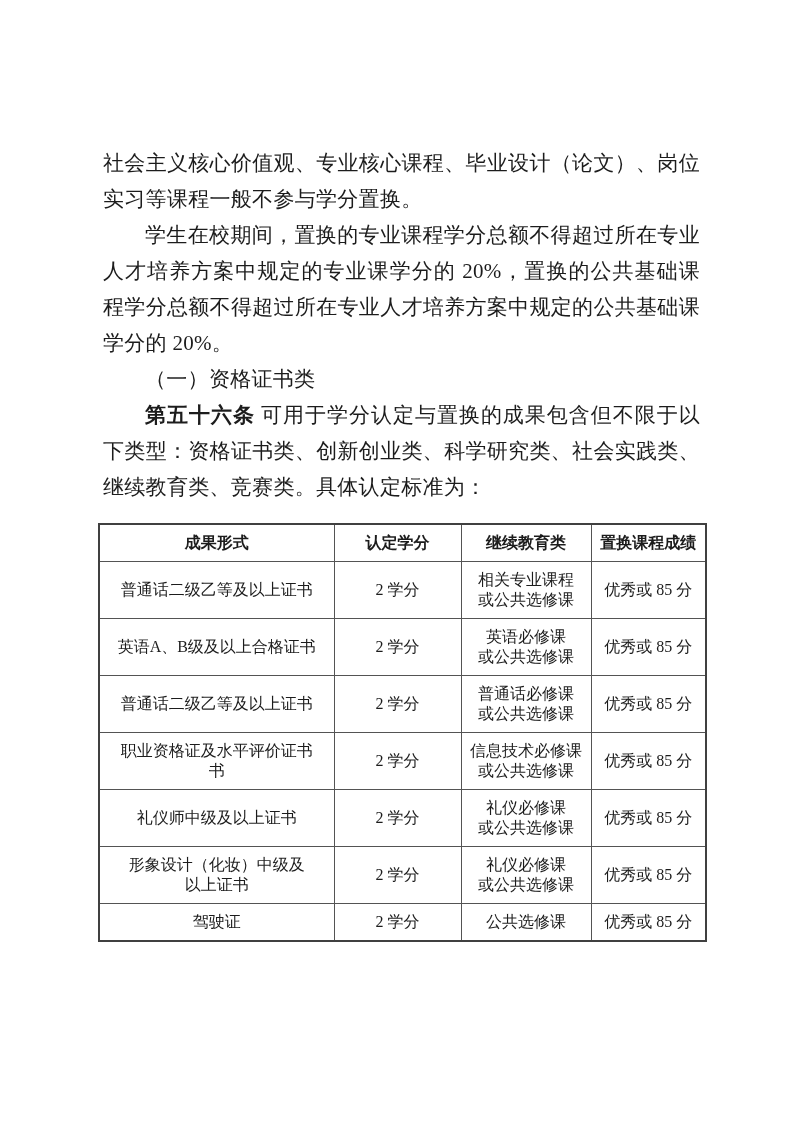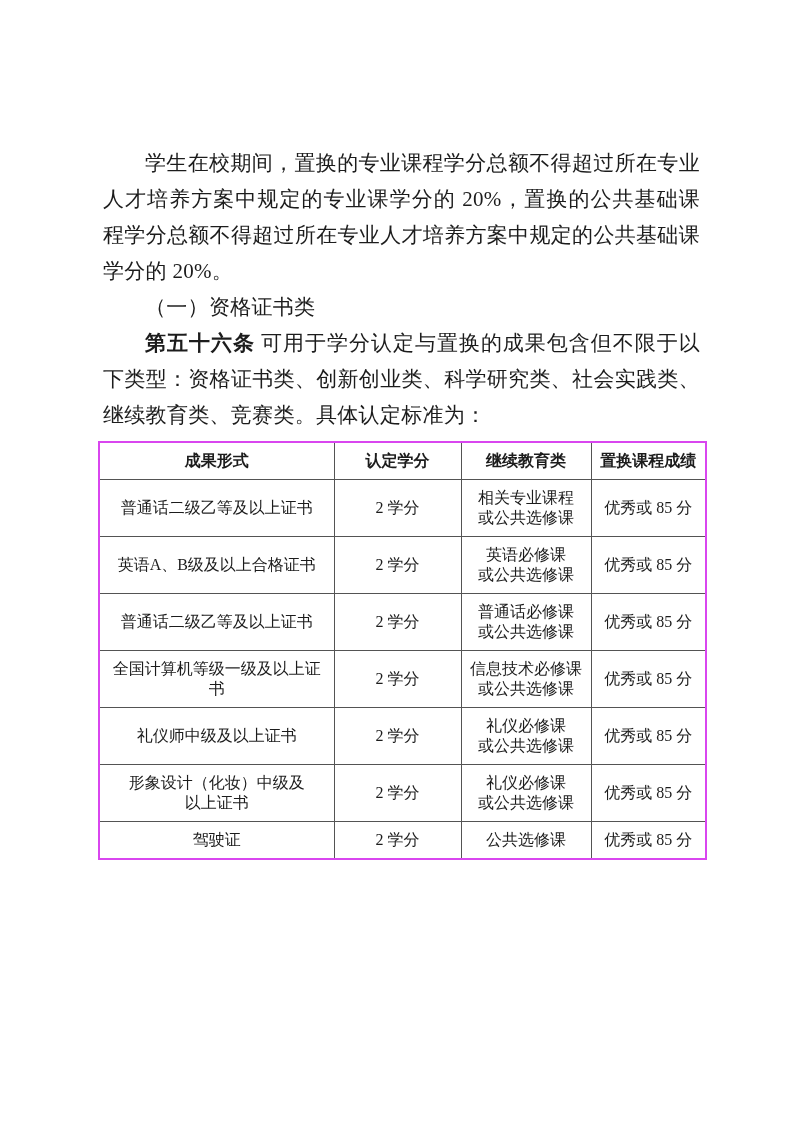--- a/index.html
+++ b/index.html
@@ -38,25 +38,25 @@
     text-align: justify;
     text-justify: inter-ideograph;
   }
   .para.indent {
     text-indent: 2em;
   }
   .para b {
     font-weight: bold;
   }
   table.credit-table {
-    margin-top: 8px;
+    margin-top: 18px;
     width: 607px;
     table-layout: fixed;
     border-collapse: collapse;
-    border: 2px solid #d946ef;
+    border: 2px solid #404040;
   }
   table.credit-table th,
   table.credit-table td {
     border: 1px solid #545454;
     font-size: 16px;
     line-height: 20px;
     text-align: center;
     vertical-align: middle;
     padding: 8px 6px;
     white-space: pre-line;
@@ -70,20 +70,21 @@
   .col-2 { width: 127px; }
   .col-3 { width: 130px; }
   .col-4 { width: 115px; }
 </style>
 </head>
 <body>
 
 <div class="page">
   <div class="content">
     <div class="paragraphs">
+        <p class="para">社会主义核心价值观、专业核心课程、毕业设计（论文）、岗位实习等课程一般不参与学分置换。</p>
         <p class="para indent">学生在校期间，置换的专业课程学分总额不得超过所在专业人才培养方案中规定的专业课学分的 20%，置换的公共基础课程学分总额不得超过所在专业人才培养方案中规定的公共基础课学分的 20%。</p>
         <p class="para indent">（一）资格证书类</p>
         <p class="para indent"><b>第五十六条</b> 可用于学分认定与置换的成果包含但不限于以下类型：资格证书类、创新创业类、科学研究类、社会实践类、继续教育类、竞赛类。具体认定标准为：</p>
       </div>
     <table class="credit-table">
       <colgroup>
         <col class="col-1">
         <col class="col-2">
         <col class="col-3">
         <col class="col-4">
@@ -112,21 +113,21 @@
             <td>优秀或 85 分</td>
           </tr>
           <tr>
             <td>普通话二级乙等及以上证书</td>
             <td>2 学分</td>
             <td>普通话必修课
 或公共选修课</td>
             <td>优秀或 85 分</td>
           </tr>
           <tr>
-            <td>全国计算机等级一级及以上证
+            <td>职业资格证及水平评价证书
 书</td>
             <td>2 学分</td>
             <td>信息技术必修课
 或公共选修课</td>
             <td>优秀或 85 分</td>
           </tr>
           <tr>
             <td>礼仪师中级及以上证书</td>
             <td>2 学分</td>
             <td>礼仪必修课

